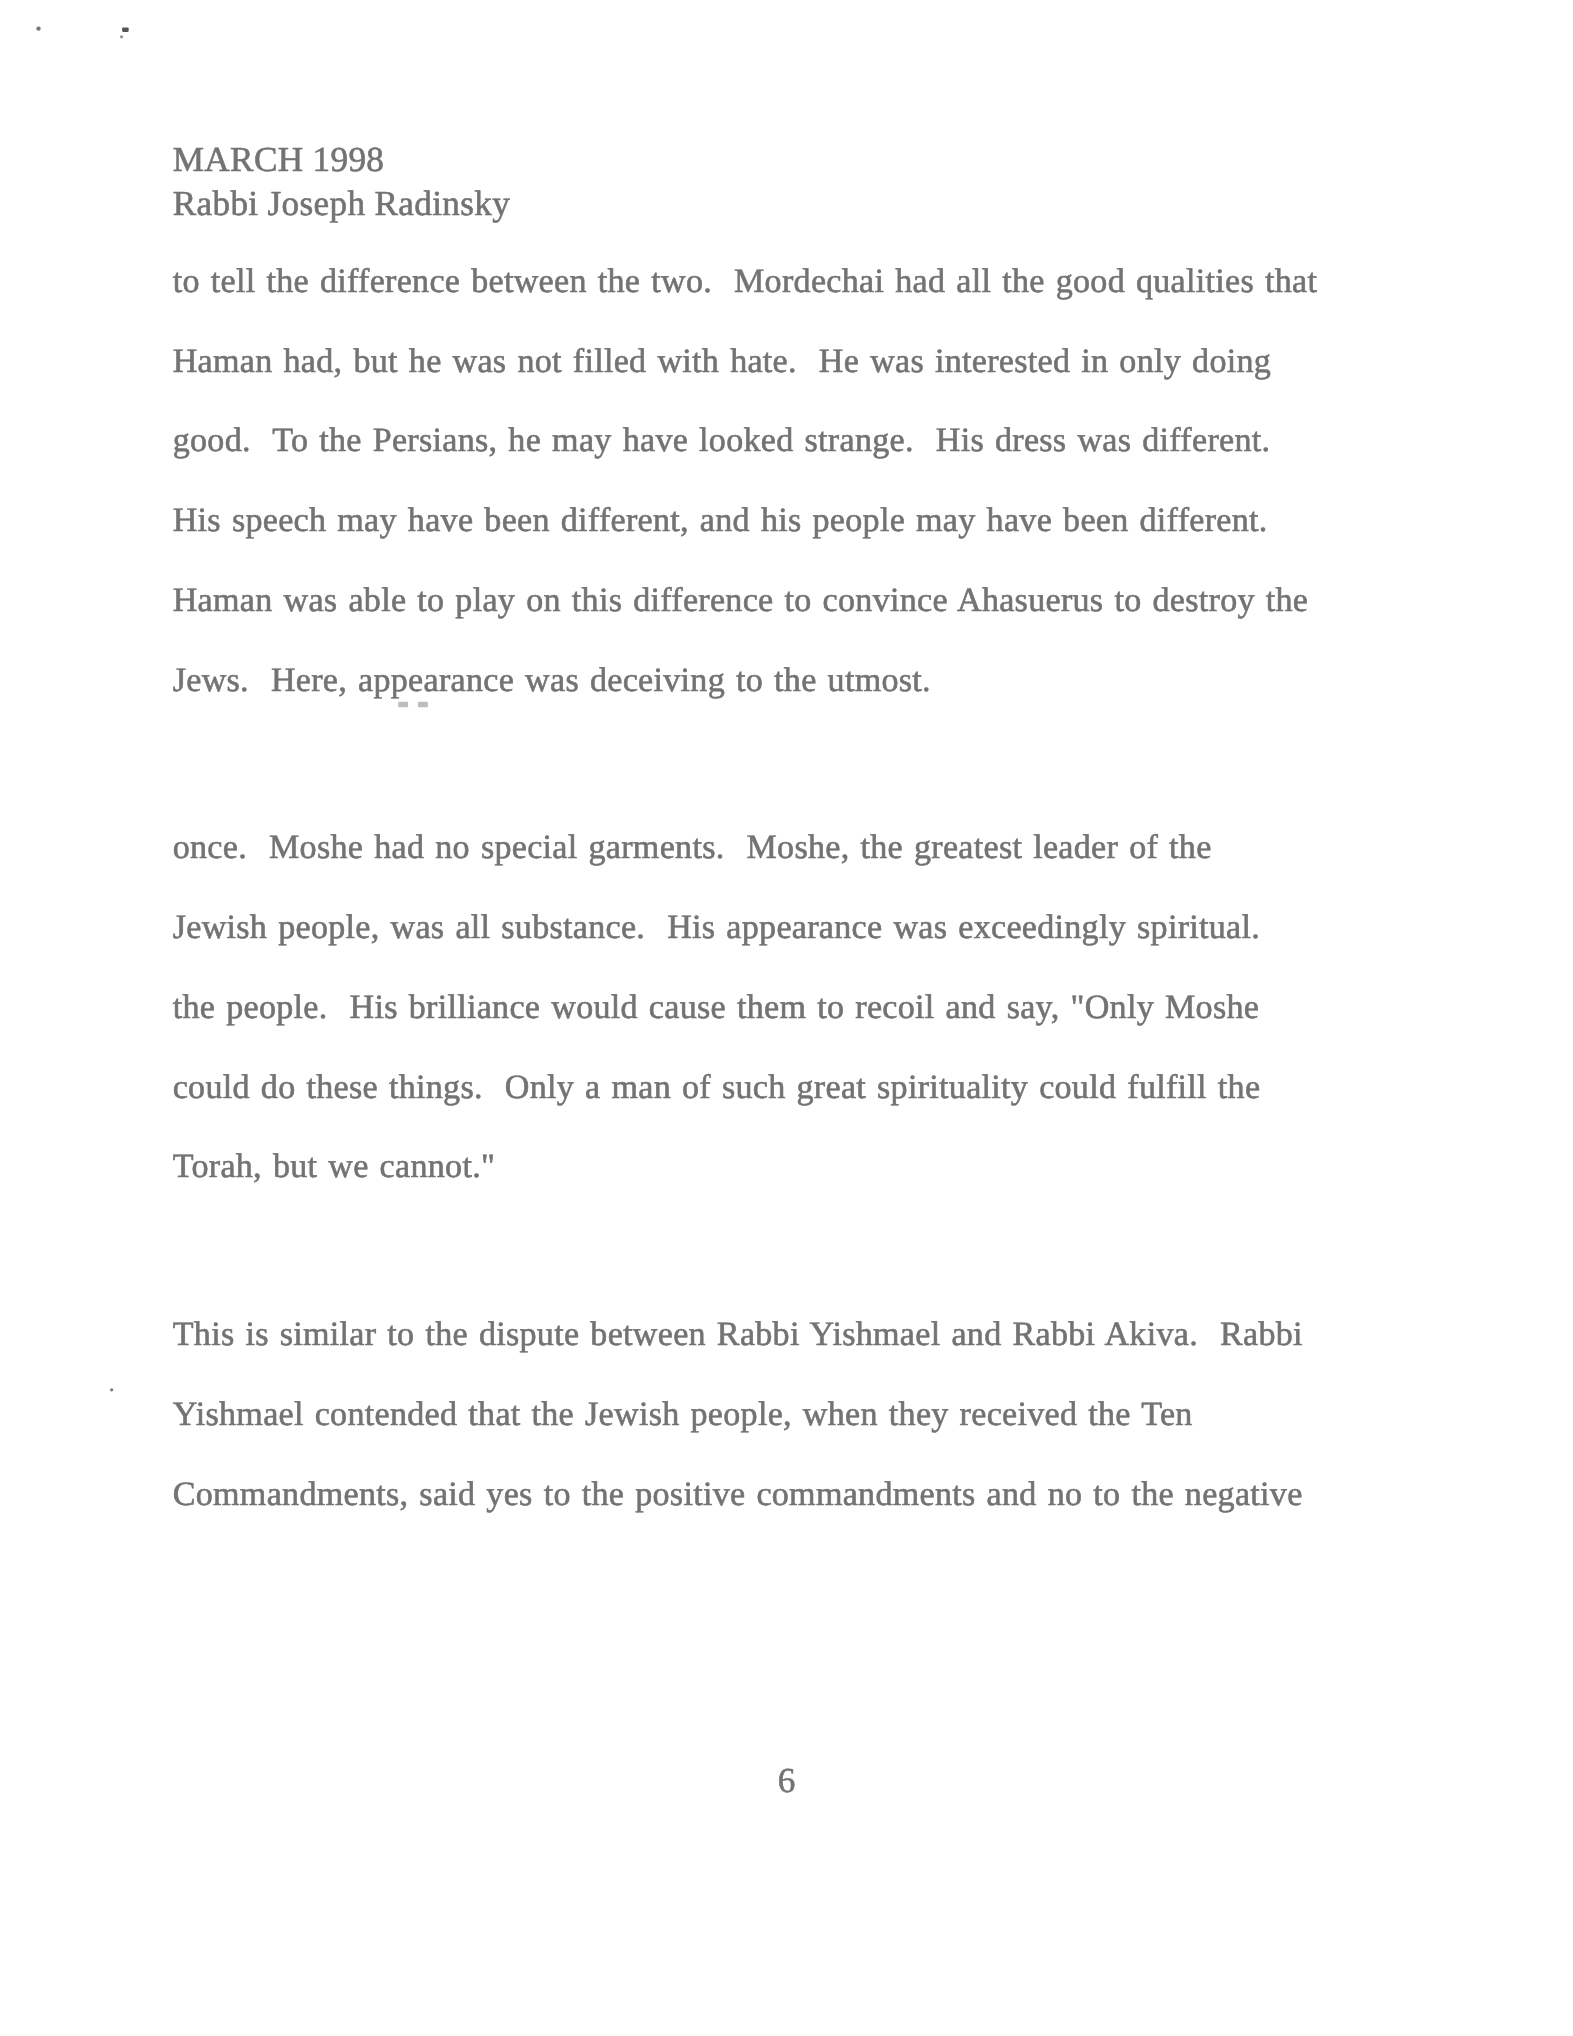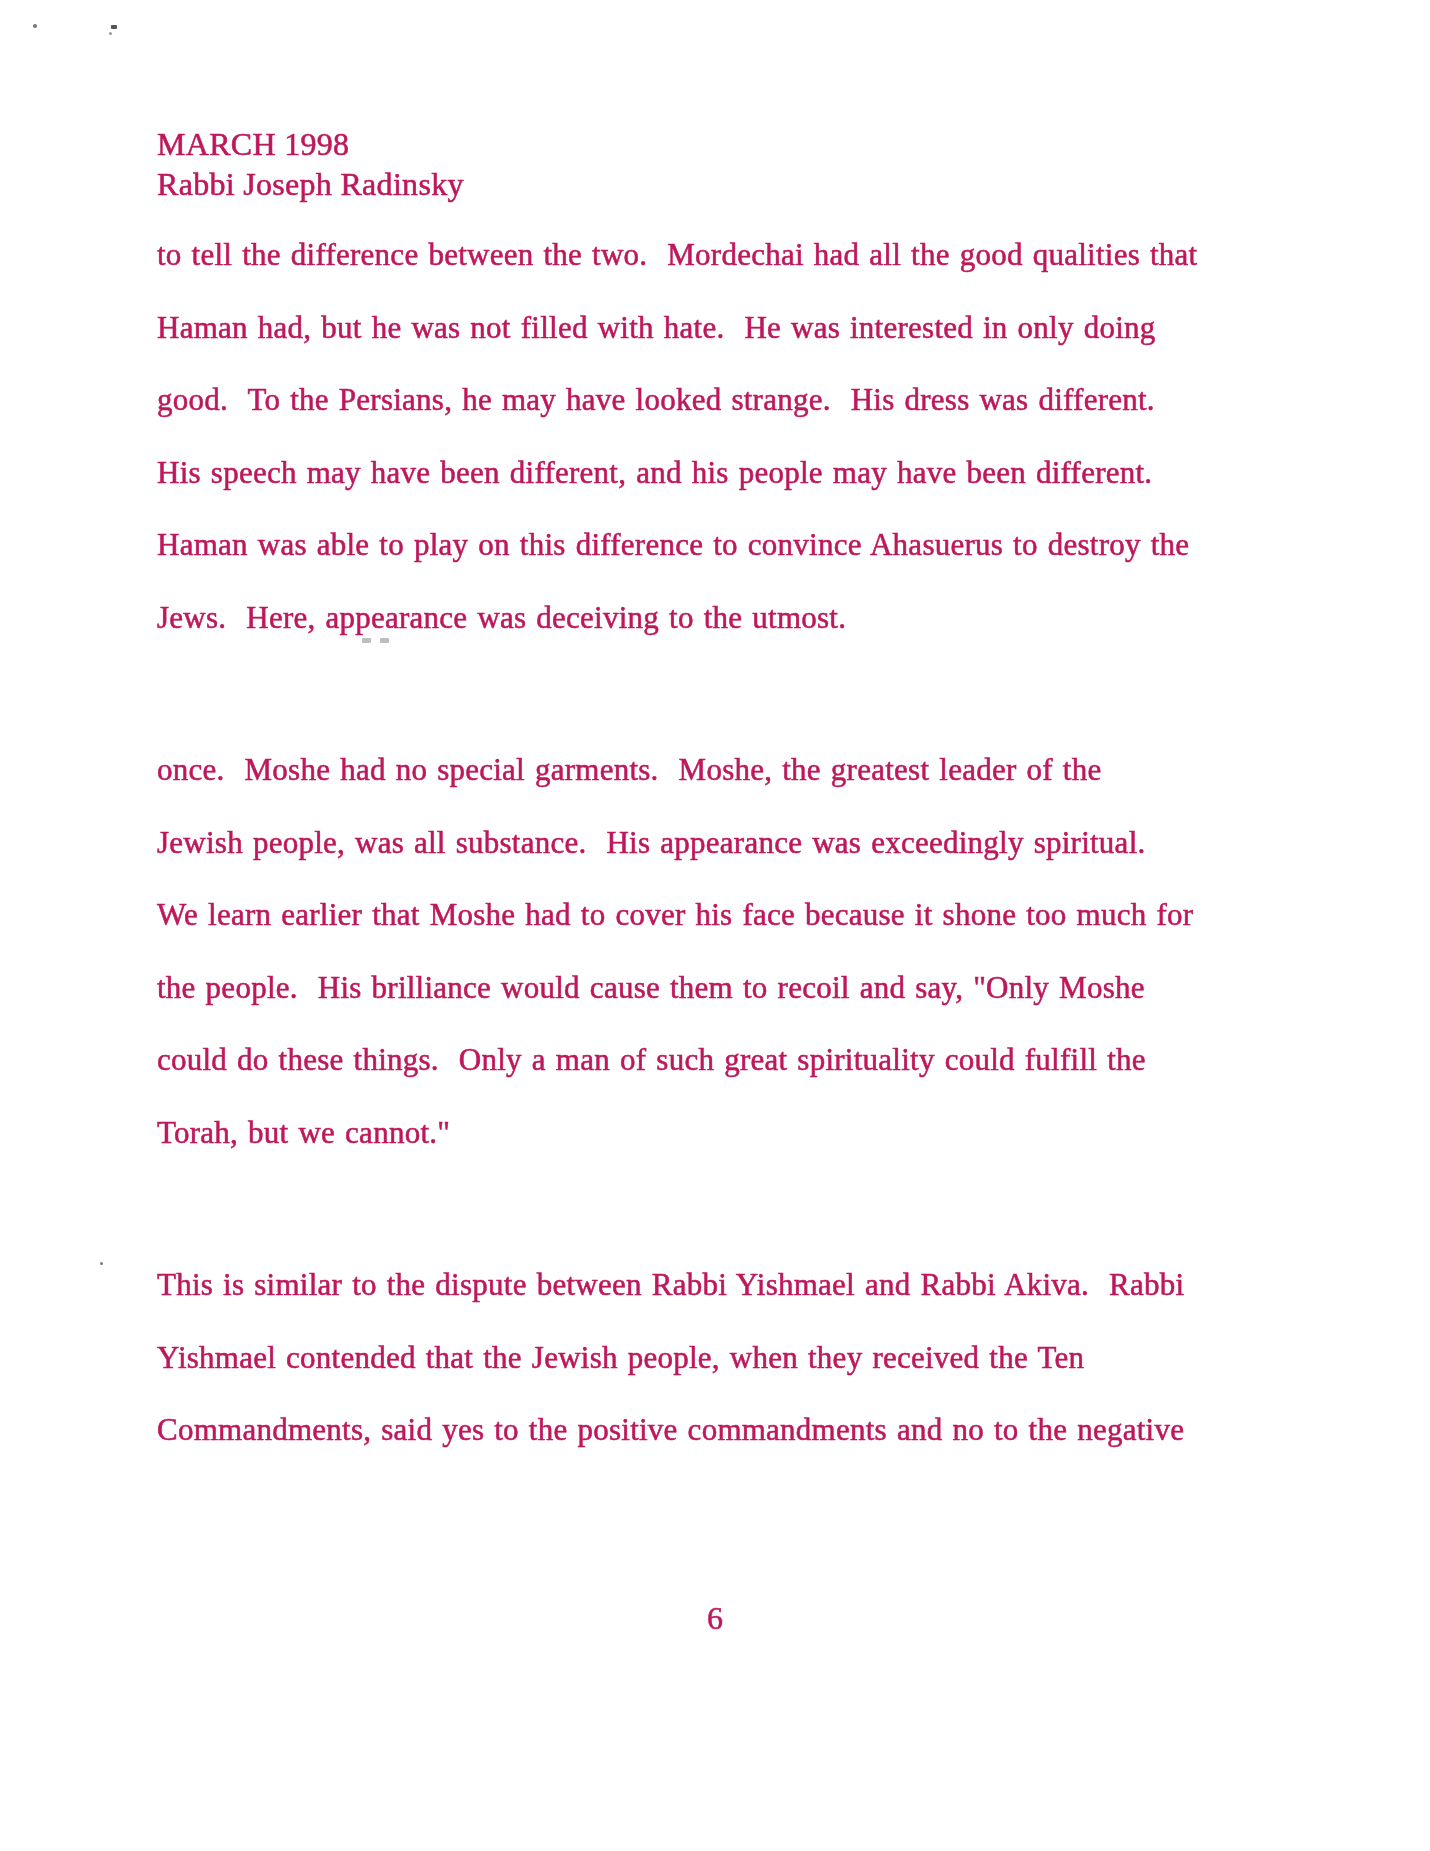--- a/index.html
+++ b/index.html
@@ -7,21 +7,21 @@
     padding: 0;
     background: #ffffff;
   }
   .page {
     position: relative;
     width: 1430px;
     height: 1851px;
     background: #ffffff;
     overflow: hidden;
     font-family: "Liberation Serif", serif;
-    color: #be185d;
+    color: #737373;
   }
   
   .hline, .line, .pagenum {
     -webkit-text-stroke: 0.55px currentColor;
     white-space: pre;
   }
   .header {
     position: absolute;
     left: 157px;
     top: 124px;
@@ -97,21 +97,20 @@
         <div class="line">to tell the difference between the two.  Mordechai had all the good qualities that</div>
         <div class="line">Haman had, but he was not filled with hate.  He was interested in only doing</div>
         <div class="line">good.  To the Persians, he may have looked strange.  His dress was different.</div>
         <div class="line">His speech may have been different, and his people may have been different.</div>
         <div class="line">Haman was able to play on this difference to convince Ahasuerus to destroy the</div>
         <div class="line">Jews.  Here, appearance was deceiving to the utmost.</div>
       </div>
       <div class="para">
         <div class="line">once.  Moshe had no special garments.  Moshe, the greatest leader of the</div>
         <div class="line">Jewish people, was all substance.  His appearance was exceedingly spiritual.</div>
-        <div class="line">We learn earlier that Moshe had to cover his face because it shone too much for</div>
         <div class="line">the people.  His brilliance would cause them to recoil and say, "Only Moshe</div>
         <div class="line">could do these things.  Only a man of such great spirituality could fulfill the</div>
         <div class="line">Torah, but we cannot."</div>
       </div>
       <div class="para">
         <div class="line">This is similar to the dispute between Rabbi Yishmael and Rabbi Akiva.  Rabbi</div>
         <div class="line">Yishmael contended that the Jewish people, when they received the Ten</div>
         <div class="line">Commandments, said yes to the positive commandments and no to the negative</div>
       </div>
     </div>

